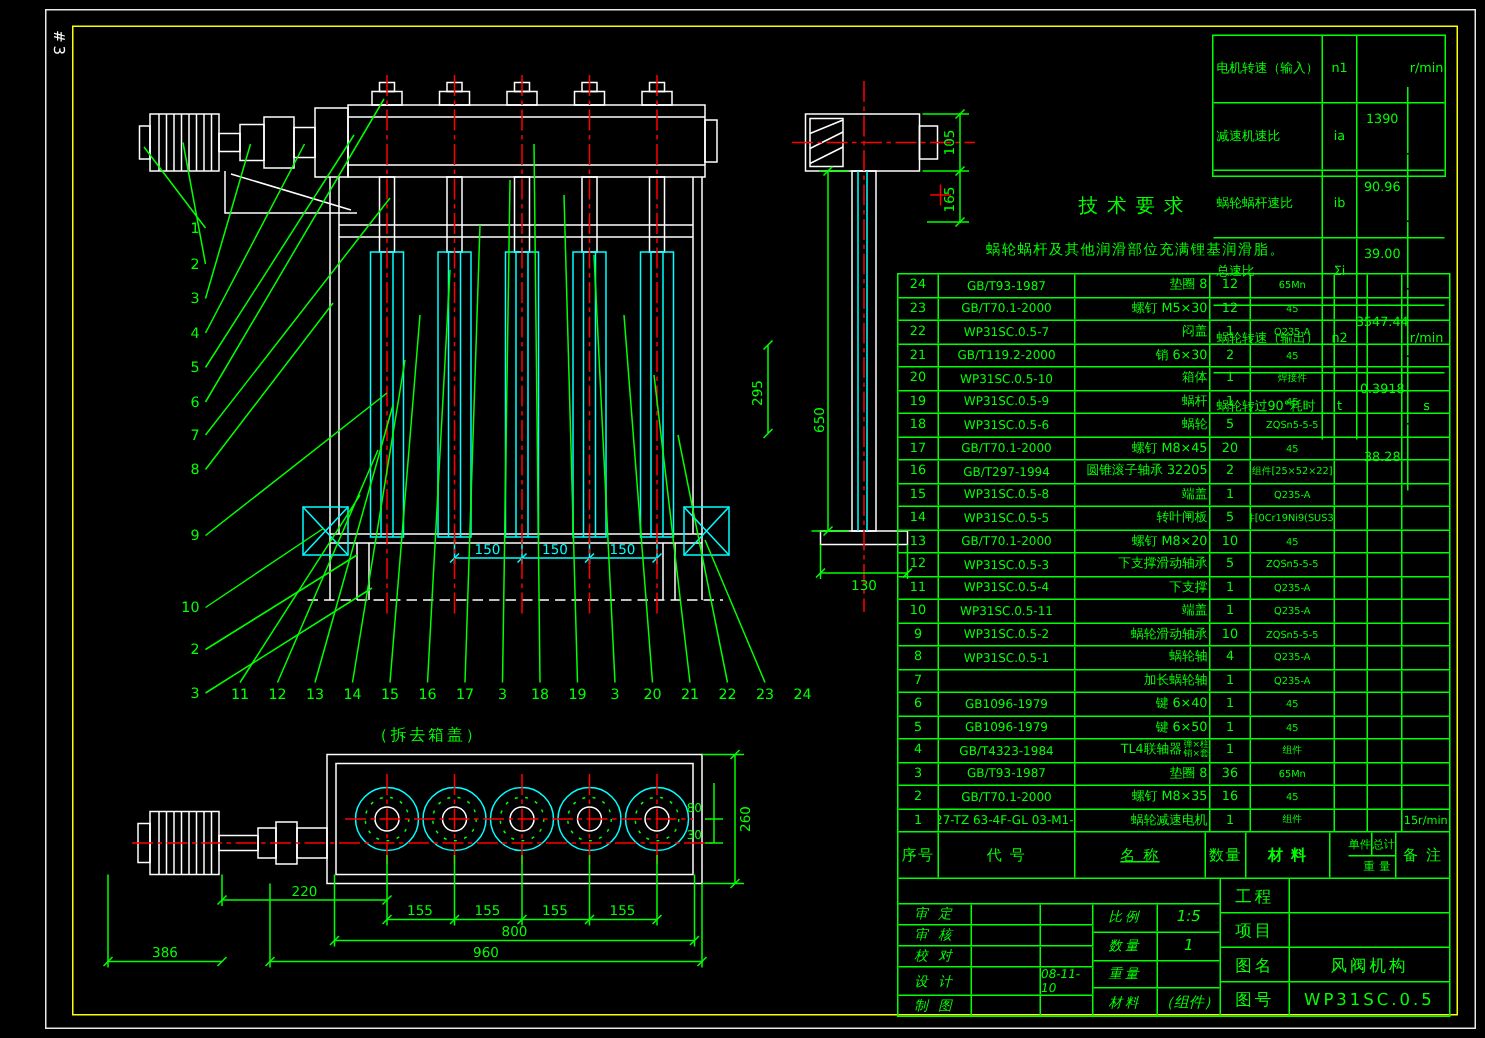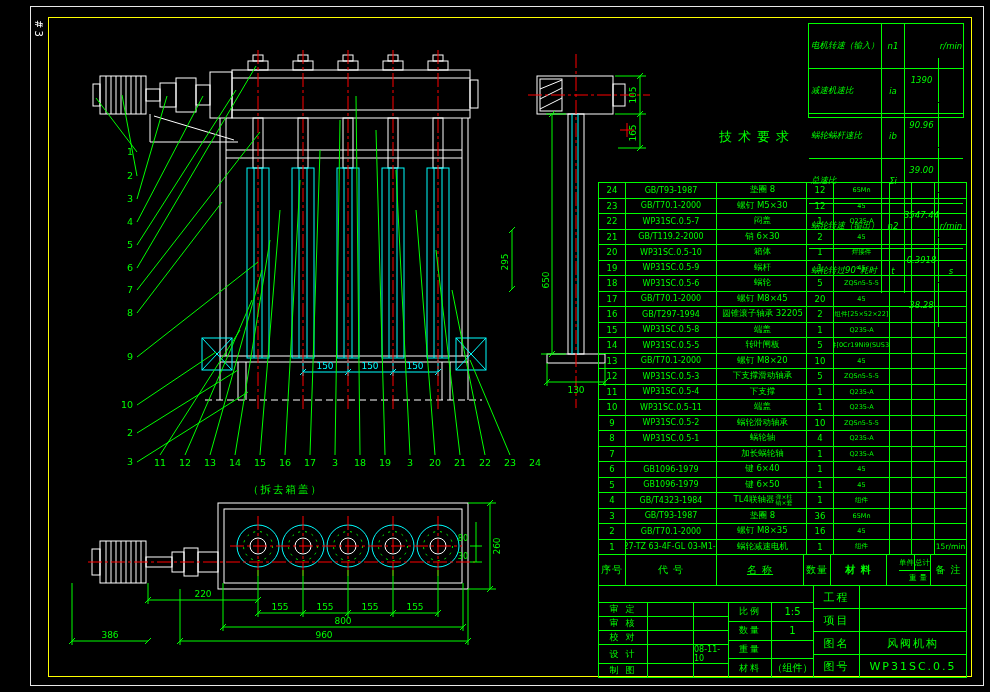--- a/index.html
+++ b/index.html
@@ -5,55 +5,55 @@
   html,body{margin:0;padding:0;background:#000;}
   body{width:990px;height:692px;position:relative;overflow:hidden;
        font-family:"DejaVu Sans",sans-serif;color:#00ff00;}
   .abs{position:absolute;}
   .frame-outer{left:30px;top:6px;width:952px;height:678px;border:1px solid #e8e8e8;}
   .frame-inner{left:48px;top:17px;width:922px;height:658px;border:1px solid #ffff00;}
   .sheet-label{left:33px;top:20px;color:#fff;font-size:10px;writing-mode:vertical-rl;letter-spacing:2px;}
 
   
   .ratio-table{left:808px;top:23px;width:154px;height:93px;border:1px solid #00ff00;
-               display:flex;flex-direction:column;font-size:8.5px;font-style:italic;}
+               display:flex;flex-direction:column;font-size:8.5px;}
   .ratio-row{flex:1;display:flex;}
   .ratio-row + .ratio-row{border-top:1px solid #00ff00;}
   .rc{height:100%;display:flex;align-items:center;justify-content:center;
       border-right:1px solid #00ff00;overflow:hidden;white-space:nowrap;}
   .rc.lbl{width:70px;justify-content:flex-start;padding-left:2px;}
   .rc.sym{width:22px;}.rc.val{width:33px;margin-top:34px;}.rc.unit{flex:1;border-right:none;}
 
   
   .techreq{left:612px;top:128px;width:290px;text-align:center;}
   .techreq .t{font-size:13px;letter-spacing:6px;}
   .techreq .l{font-size:9.5px;margin-top:14px;letter-spacing:1px;white-space:nowrap;}
 
   
   .bom{left:598px;top:182px;width:367px;height:494px;border:1px solid #00ff00;
        display:flex;flex-direction:column;}
   .bom-rows{display:flex;flex-direction:column;height:373px;font-size:8.5px;}
   .bom-row{flex:1;display:flex;border-bottom:1px solid #00ff00;}
   .bc{border-right:1px solid #00ff00;display:flex;align-items:center;justify-content:center;
       overflow:hidden;white-space:nowrap;height:100%;}
   .w-seq{width:26px;}.w-code{width:90px;font-size:8px;}
-  .w-name{width:86px;justify-content:center;padding-left:3px;}
+  .w-name{width:86px;justify-content:flex-end;padding-left:3px;}
   .w-qty{width:26px;}.w-mat{width:55px;font-size:6.5px;}
   .w-u1{width:21px;}.w-u2{width:22px;}.w-rem{flex:1;border-right:none;font-size:7.5px;}
   .nsmall{font-size:6px;margin-left:1px;white-space:pre;line-height:1;}
   .bom-head{height:30px;display:flex;border-bottom:1px solid #00ff00;font-size:10px;}
   .bom-head .bc{letter-spacing:1px;}
   .hd-unit{width:43px;display:flex;flex-direction:column;border-right:1px solid #00ff00;align-items:flex-end;}
   .hd-unit .top{height:15px;display:flex;border-bottom:1px solid #00ff00;font-size:7.5px;}
   .hd-unit .top div{flex:1;display:flex;align-items:center;justify-content:center;}
   .hd-unit .top div:first-child{border-right:1px solid #00ff00;}
   .hd-unit .bot{flex:1;display:flex;align-items:center;justify-content:center;font-size:7.5px;letter-spacing:3px;}
 
   .tblock{height:91px;display:flex;font-size:9px;}
-  .tb-main{width:214px;display:flex;flex-direction:column;}
+  .tb-main{width:214px;display:flex;flex-direction:column;font-style:italic;}
   .tb-spacer{height:17px;border-bottom:1px solid #00ff00;}
   .tb-body{flex:1;display:flex;}
   .tb-sign{width:130px;display:flex;flex-direction:column;}
   .sign-row{flex:1;display:flex;border-bottom:1px solid #00ff00;}
   .sign-row:last-child{border-bottom:none;}
   .sg{display:flex;align-items:center;justify-content:center;border-right:1px solid #00ff00;overflow:hidden;}
   .sg-lbl{width:48px;letter-spacing:2px;}.sg-sig{width:45px;}.sg-date{flex:1;font-size:8px;}
   .tb-mid{flex:1;display:flex;flex-direction:column;}
   .mid-row{flex:1;display:flex;border-bottom:1px solid #00ff00;}
   .mid-row:last-child{border-bottom:none;}
@@ -299,20 +299,21 @@
     <div class="ratio-row">
     <div class="rc lbl">蜗轮转过90°耗时</div>
     <div class="rc sym">t</div>
     <div class="rc val">38.28</div>
     <div class="rc unit">s</div>
   </div>
   </div>
 
 <div class="abs techreq">
   <div class="t">技术要求</div>
+  <div class="l">蜗轮蜗杆及其他润滑部位充满锂基润滑脂。</div>
 </div>
 
 <div class="abs bom">
   <div class="bom-rows">
 
   <div class="bom-row">
       <div class="bc w-seq">24</div>
       <div class="bc w-code">GB/T93-1987</div>
       <div class="bc w-name">
           <span>垫圈 8</span>

